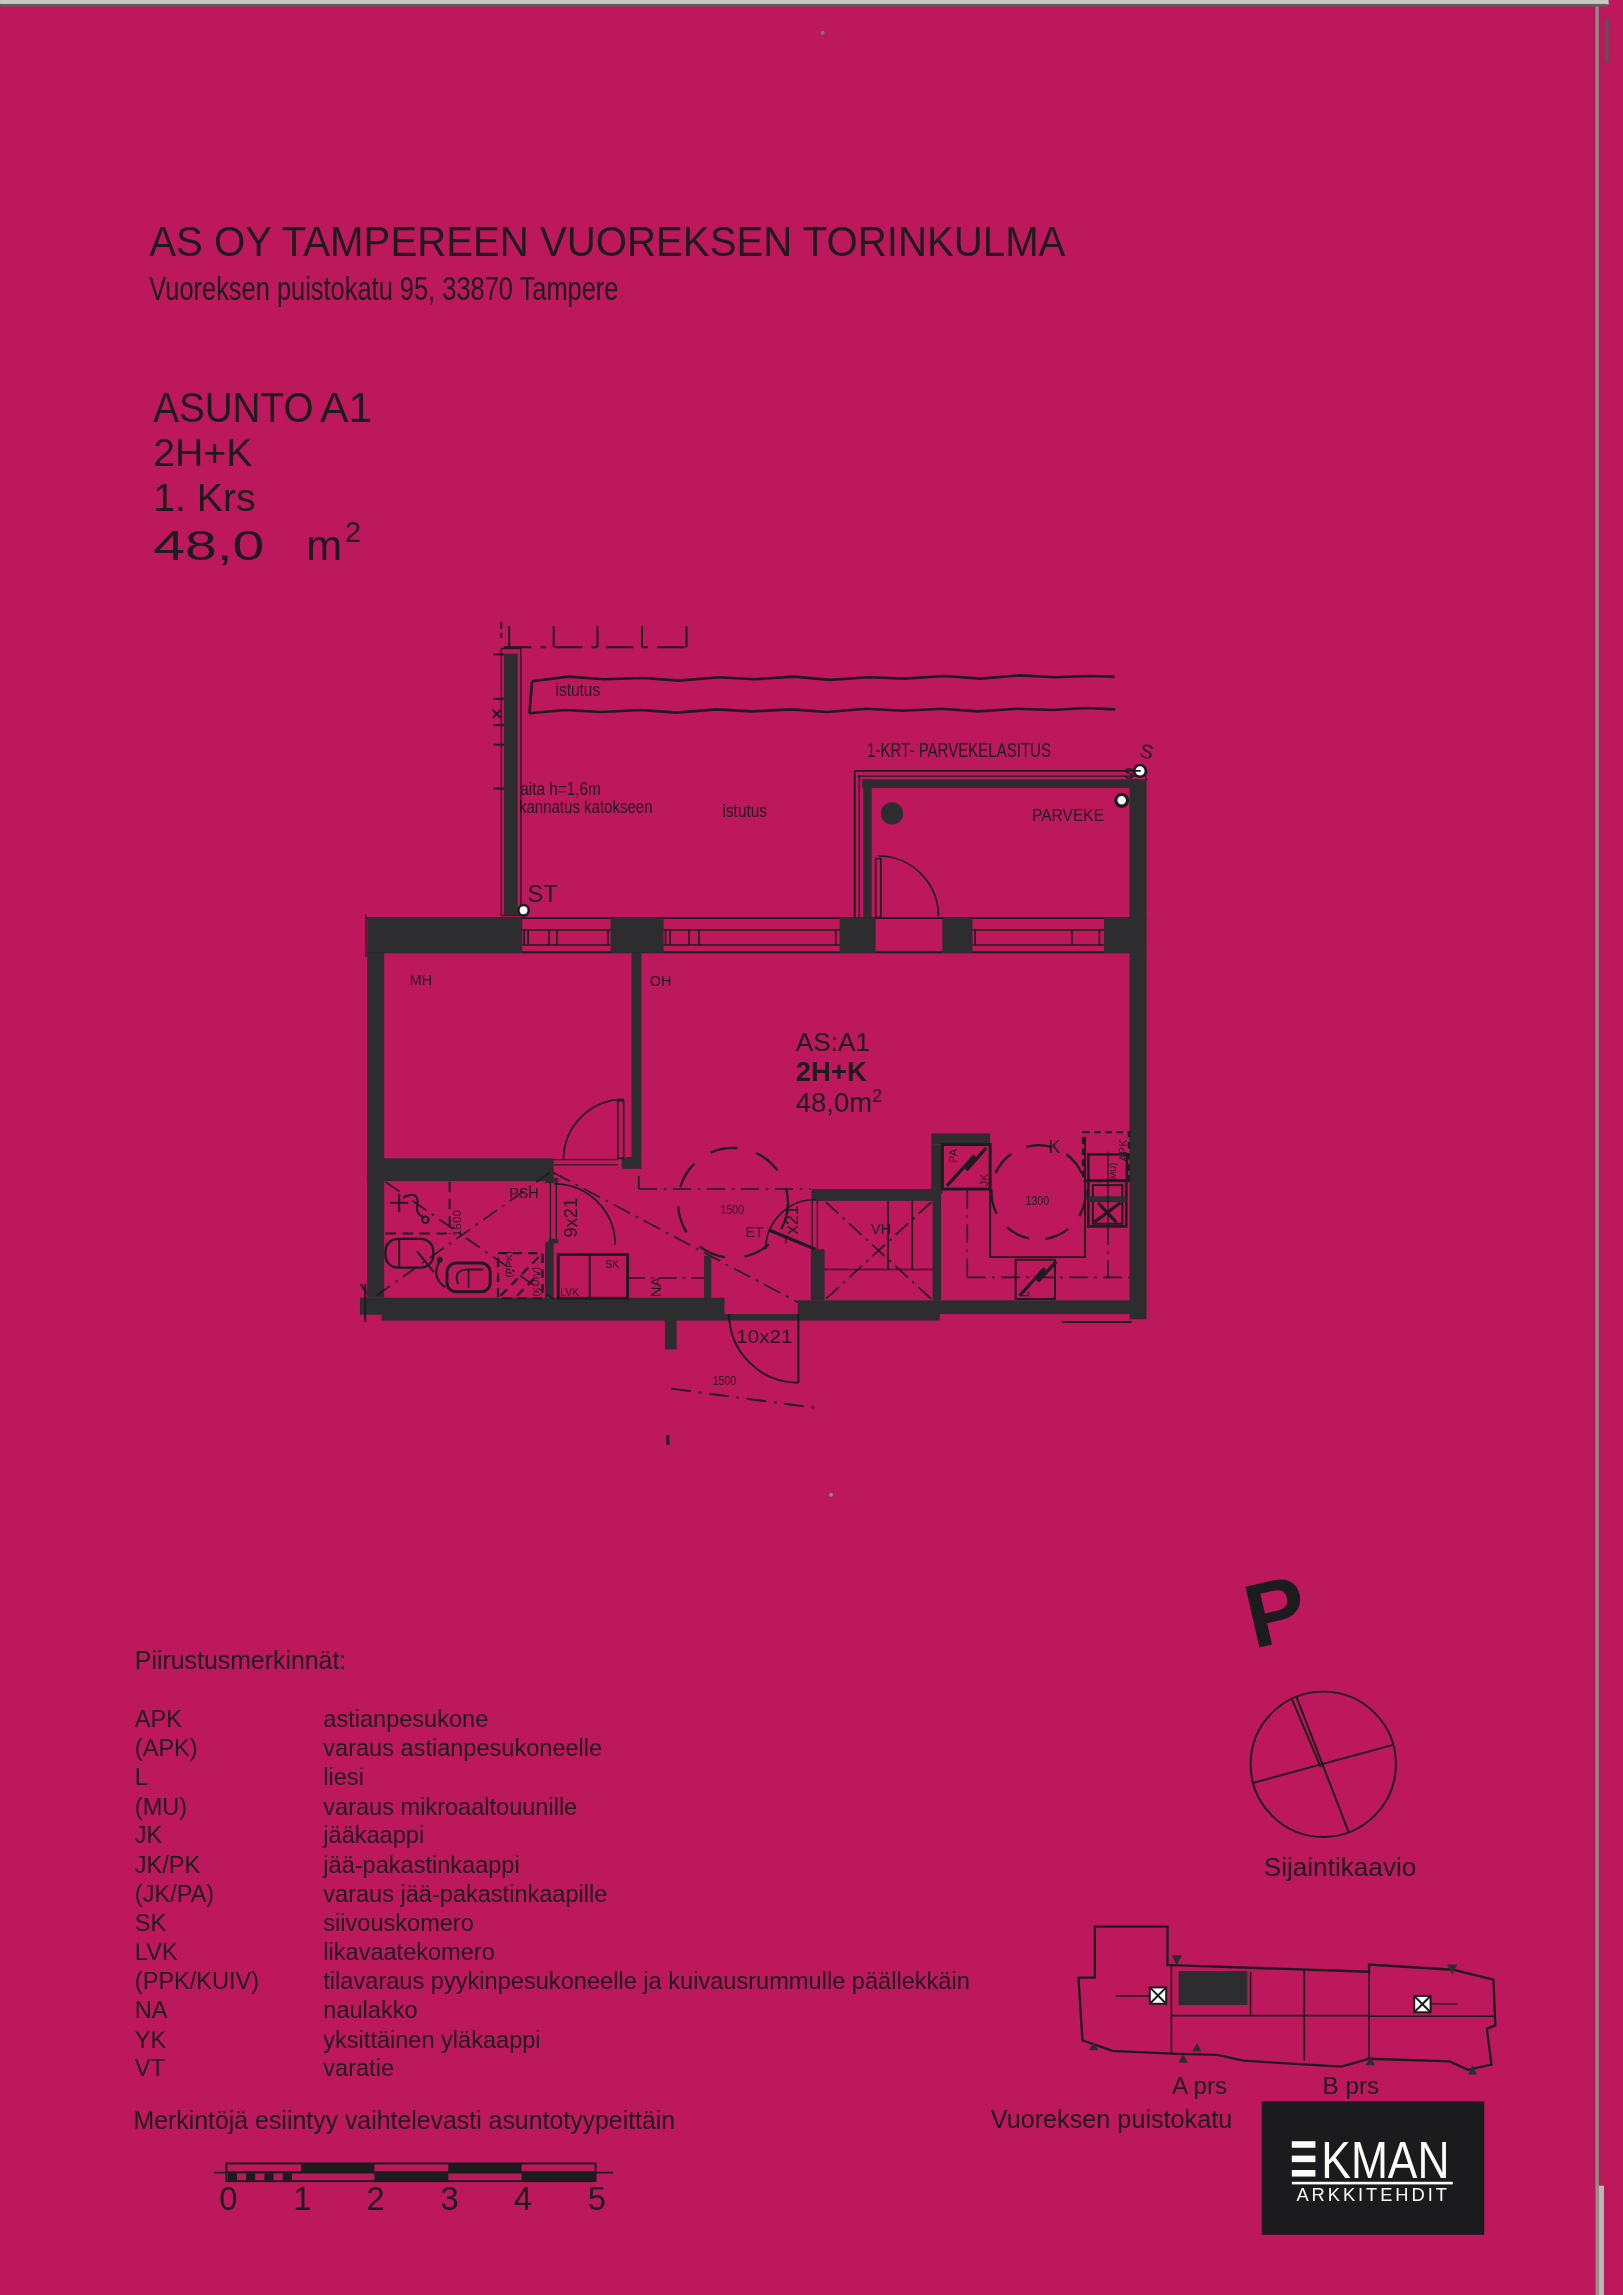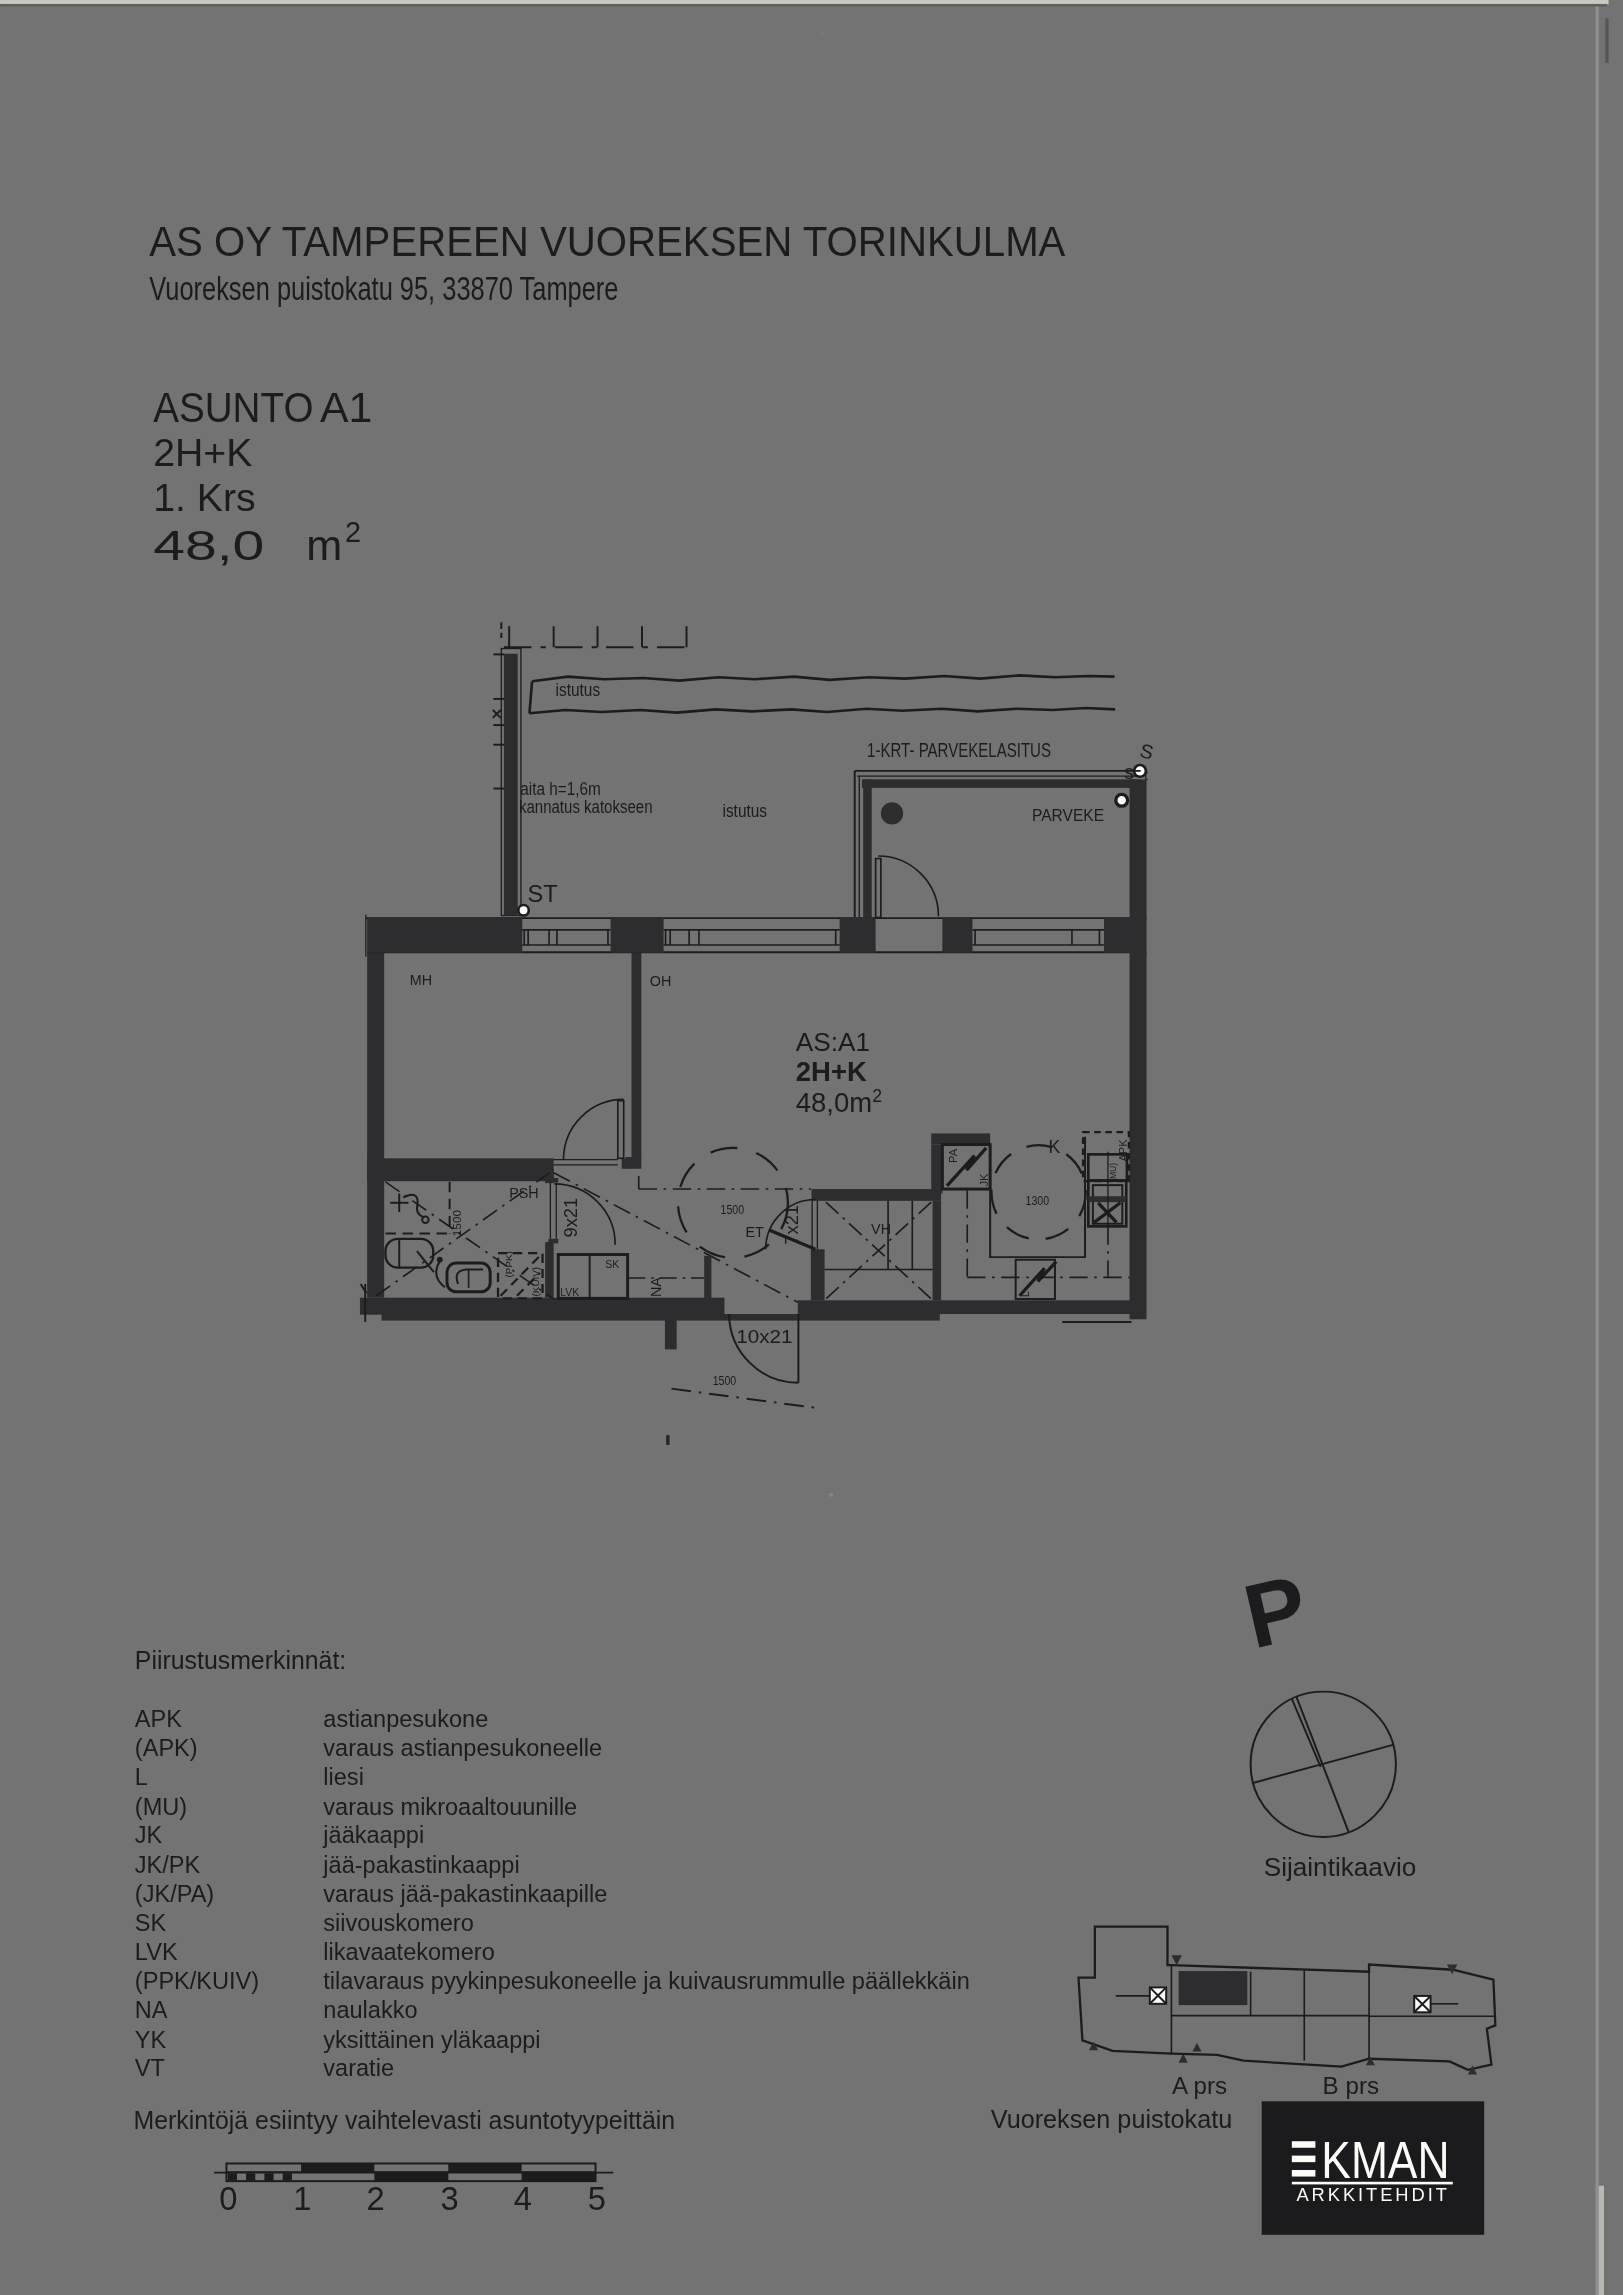--- a/index.html
+++ b/index.html
@@ -1,16 +1,16 @@
 <!DOCTYPE html>
 <html style="font-size:10.5px"><head>
 <meta charset="utf-8">
 <style>
   html,body{margin:0;padding:0;}
-  .page{position:relative;width:1623px;height:2295px;background:#737373;overflow:hidden;
+  .page{position:relative;width:1623px;height:2295px;background:#be185d;overflow:hidden;
         font-family:"Liberation Sans", sans-serif;}
   svg{position:absolute;left:0;top:0;}
   svg text{fill:#1c1c1e;}
   svg text.w{fill:#fbfbf8;}
 </style>
 </head>
 <body>
 <div class="page">
 <svg width="1623" height="2295" viewBox="0 0 2480 3507">
 

